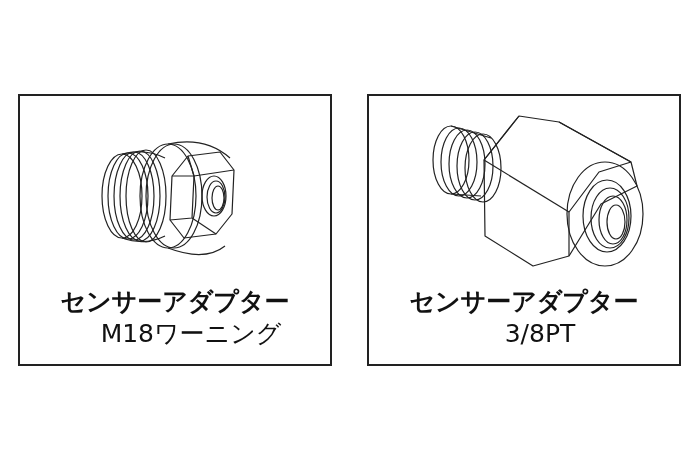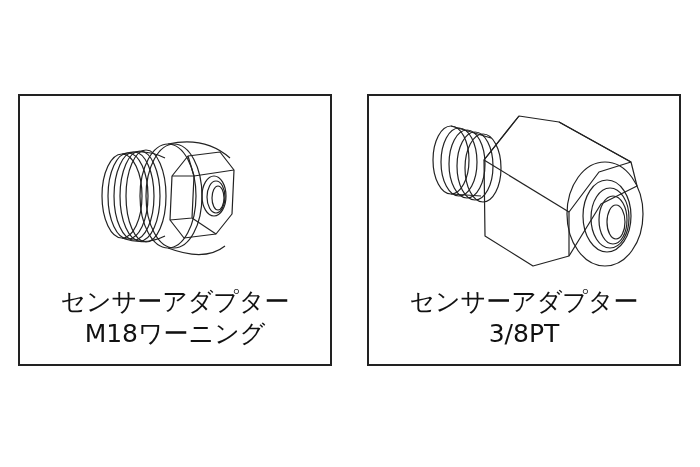--- a/index.html
+++ b/index.html
@@ -5,22 +5,22 @@
   html, body { margin:0; padding:0; }
   body { width:700px; height:467px; background:#ffffff; position:relative; overflow:hidden;
          font-family:"DejaVu Sans", sans-serif; }
   .panel { position:absolute; top:94px; width:314px; height:272px; border:2px solid #222;
            box-sizing:border-box; background:#fff; }
   #panel-left { left:18px; }
   #panel-right { left:367px; }
   .illus { position:absolute; left:0; top:0; width:100%; height:200px; }
   .caption { position:absolute; left:0; width:100%; text-align:center; color:#111;
              font-size:25px; line-height:32px; letter-spacing:0px; }
-  .cap1 { top:190px; }
-  .cap2 { top:222px; }
+  .cap1 { top:190px;font-weight:bold; }
+  .cap2 { top:222px;padding-left:16px; }
   svg { display:block; }
   svg * { fill:none; stroke:#222; stroke-width:1.2; stroke-linejoin:round; }
 </style>
 </head>
 <body>
 
 <div class="panel" id="panel-left">
   <div class="illus">
     <svg width="314" height="200" viewBox="0 0 314 200">
 

